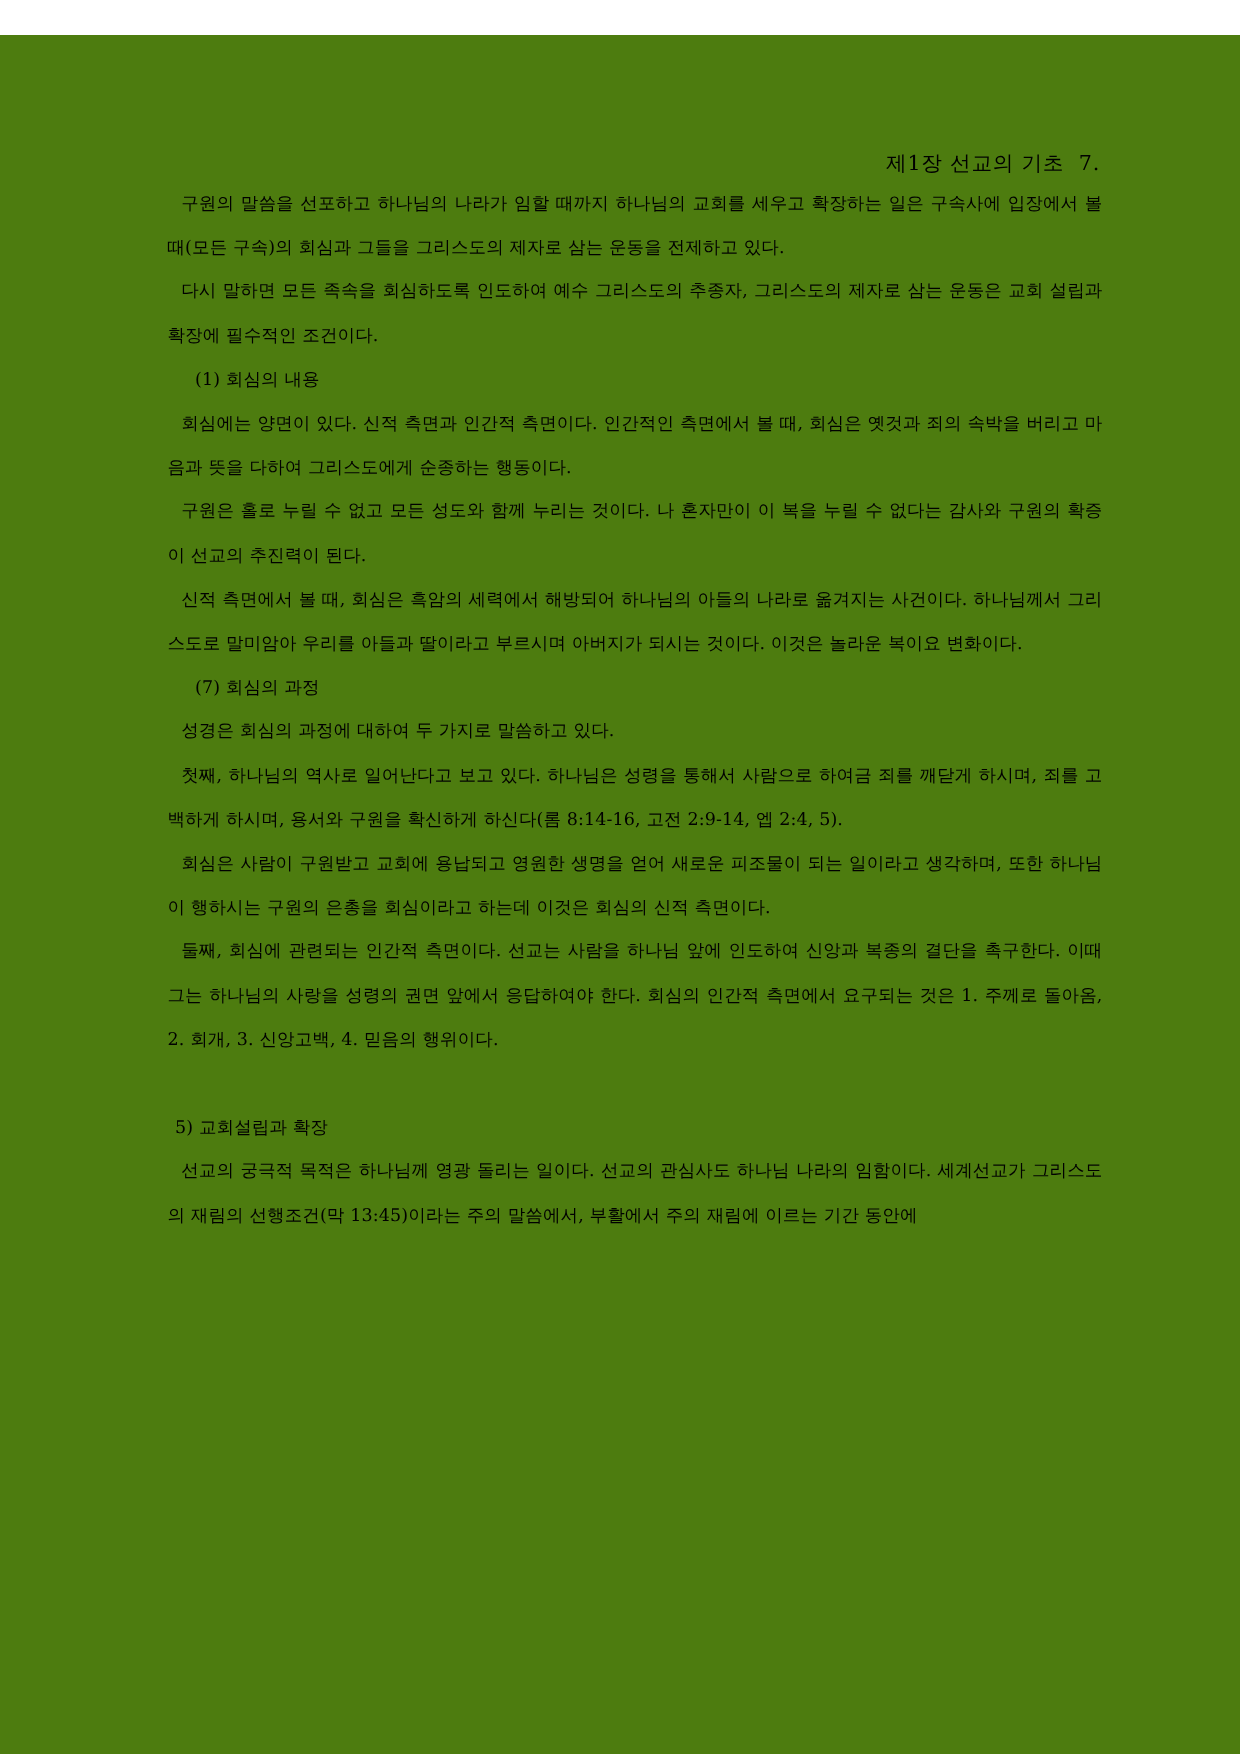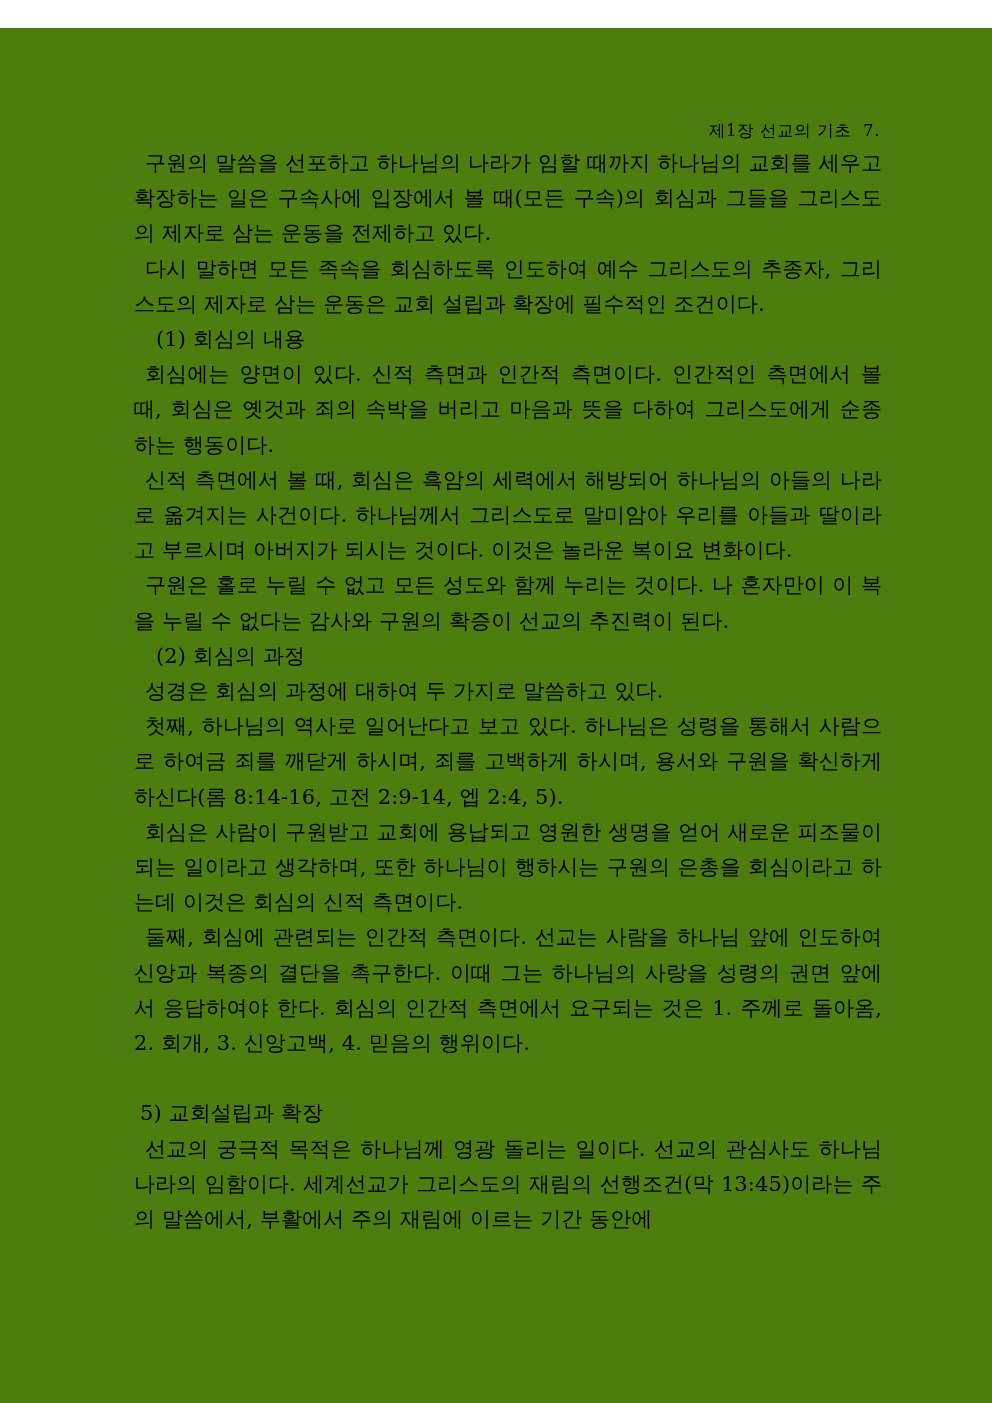--- a/index.html
+++ b/index.html
@@ -32,21 +32,21 @@
     white-space: pre;
   }
   .body-block {
     position: absolute;
     top: 118px;
     left: 134px;
     width: 748px;
   }
   .para {
     margin: 0;
-    font-size: 21px;
+    font-size: 14px;
     line-height: 35.2px;
     text-align: justify;
     text-align-last: left;
     text-justify: inter-character;
     word-break: break-all;
     letter-spacing: 0.1px;
     -webkit-hyphens: none;
     hyphens: none;
   }
   .para.indent-1 {
@@ -71,23 +71,23 @@
 
 <div class="page">
 
   <div class="page-header">제1장 선교의 기초  7.</div>
 
   <div class="body-block">
       <p class="para indent-1">구원의 말씀을 선포하고 하나님의 나라가 임할 때까지 하나님의 교회를 세우고 확장하는 일은 구속사에 입장에서 볼 때(모든 구속)의 회심과 그들을 그리스도의 제자로 삼는 운동을 전제하고 있다.</p>
       <p class="para indent-1">다시 말하면 모든 족속을 회심하도록 인도하여 예수 그리스도의 추종자, 그리스도의 제자로 삼는 운동은 교회 설립과 확장에 필수적인 조건이다.</p>
       <p class="para heading">(1) 회심의 내용</p>
       <p class="para indent-1">회심에는 양면이 있다. 신적 측면과 인간적 측면이다. 인간적인 측면에서 볼 때, 회심은 옛것과 죄의 속박을 버리고 마음과 뜻을 다하여 그리스도에게 순종하는 행동이다.</p>
+      <p class="para indent-1">구원은 홀로 누릴 수 없고 모든 성도와 함께 누리는 것이다. 나 혼자만이 이 복을 누릴 수 없다는 감사와 구원의 확증이 선교의 추진력이 된다.</p>
       <p class="para indent-1">신적 측면에서 볼 때, 회심은 흑암의 세력에서 해방되어 하나님의 아들의 나라로 옮겨지는 사건이다. 하나님께서 그리스도로 말미암아 우리를 아들과 딸이라고 부르시며 아버지가 되시는 것이다. 이것은 놀라운 복이요 변화이다.</p>
-      <p class="para indent-1">구원은 홀로 누릴 수 없고 모든 성도와 함께 누리는 것이다. 나 혼자만이 이 복을 누릴 수 없다는 감사와 구원의 확증이 선교의 추진력이 된다.</p>
-      <p class="para heading">(2) 회심의 과정</p>
+      <p class="para heading">(7) 회심의 과정</p>
       <p class="para indent-1">성경은 회심의 과정에 대하여 두 가지로 말씀하고 있다.</p>
       <p class="para indent-1">첫째, 하나님의 역사로 일어난다고 보고 있다. 하나님은 성령을 통해서 사람으로 하여금 죄를 깨닫게 하시며, 죄를 고백하게 하시며, 용서와 구원을 확신하게 하신다(롬 8:14-16, 고전 2:9-14, 엡 2:4, 5).</p>
       <p class="para indent-1">회심은 사람이 구원받고 교회에 용납되고 영원한 생명을 얻어 새로운 피조물이 되는 일이라고 생각하며, 또한 하나님이 행하시는 구원의 은총을 회심이라고 하는데 이것은 회심의 신적 측면이다.</p>
       <p class="para indent-1">둘째, 회심에 관련되는 인간적 측면이다. 선교는 사람을 하나님 앞에 인도하여 신앙과 복종의 결단을 촉구한다. 이때 그는 하나님의 사랑을 성령의 권면 앞에서 응답하여야 한다. 회심의 인간적 측면에서 요구되는 것은 1. 주께로 돌아옴, 2. 회개, 3. 신앙고백, 4. 믿음의 행위이다.</p>
       <div class="spacer"></div>
       <p class="para subheading">5) 교회설립과 확장</p>
       <p class="para indent-1">선교의 궁극적 목적은 하나님께 영광 돌리는 일이다. 선교의 관심사도 하나님 나라의 임함이다. 세계선교가 그리스도의 재림의 선행조건(막 13:45)이라는 주의 말씀에서, 부활에서 주의 재림에 이르는 기간 동안에</p>
     </div>
 
 </div>

